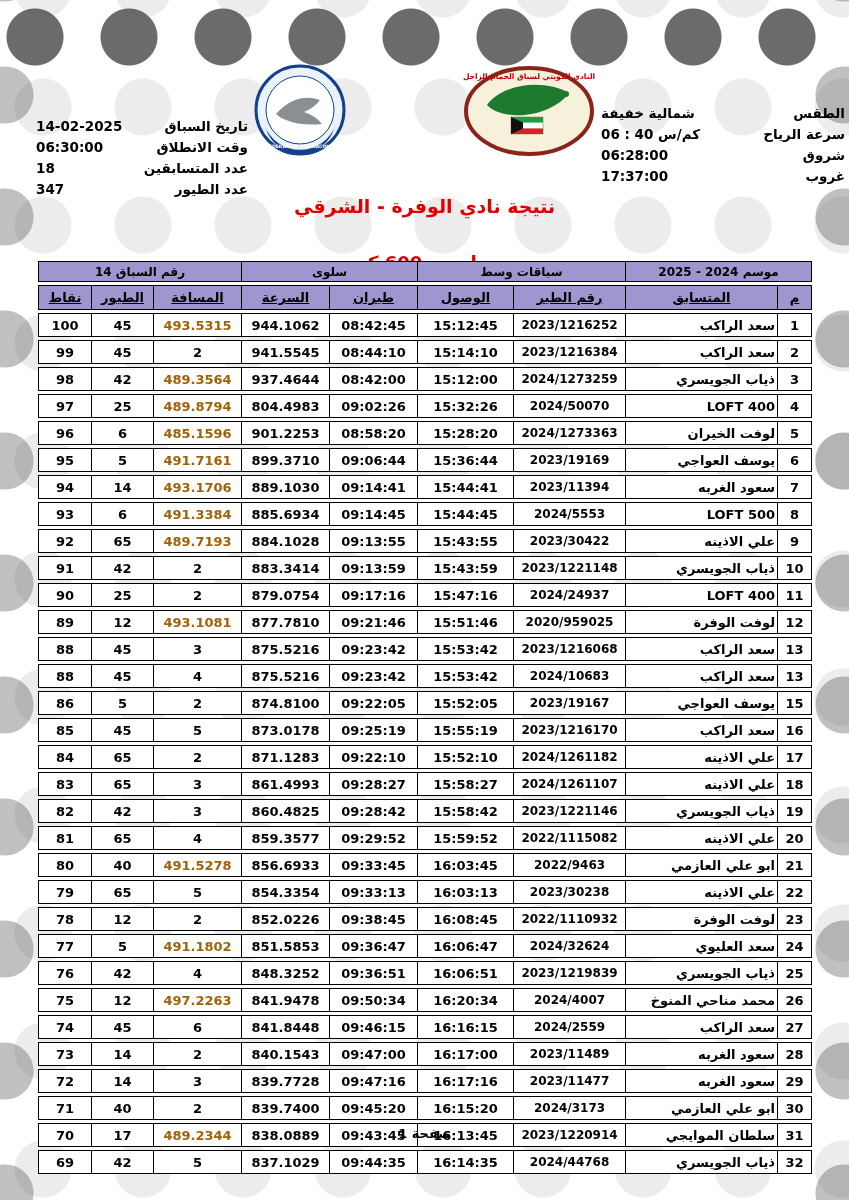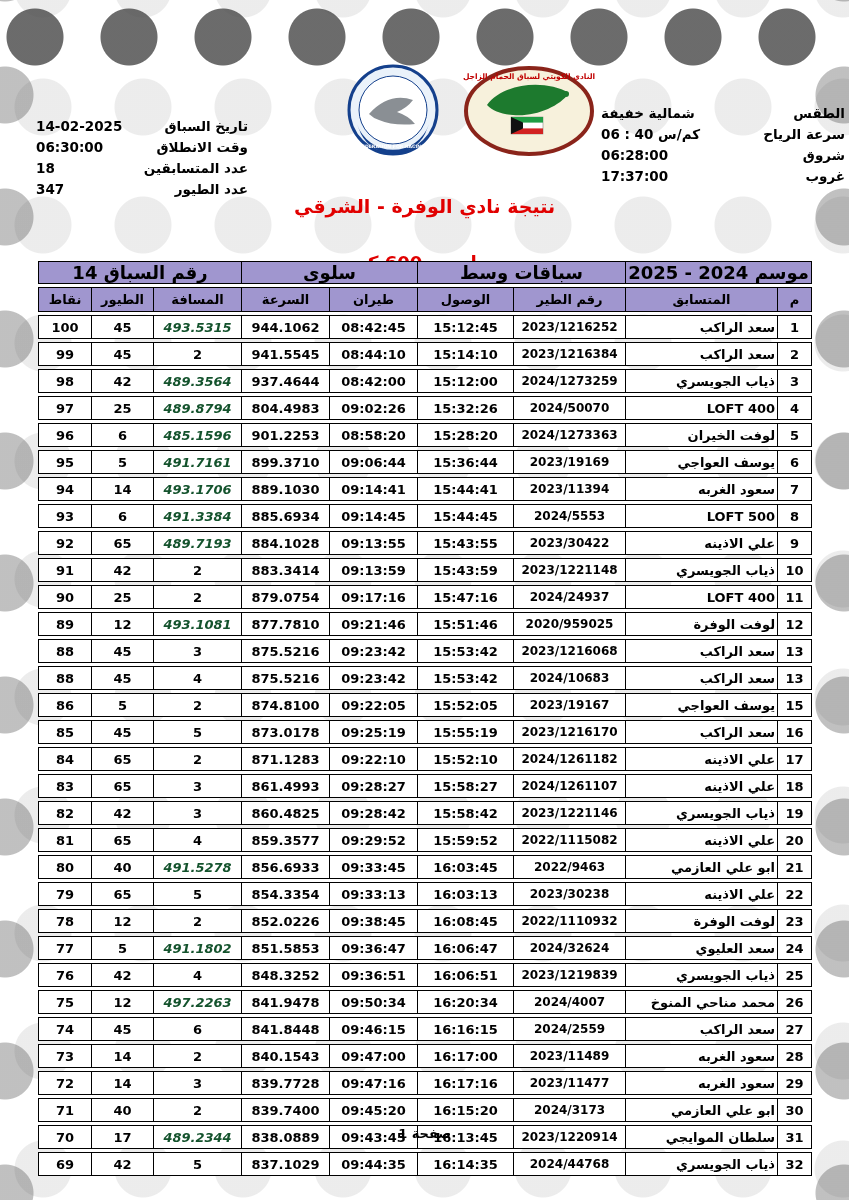--- a/index.html
+++ b/index.html
@@ -25,41 +25,41 @@
   .meta { position:absolute; font-size:13.5px; font-weight:bold; color:#000; direction:rtl; }
   .meta-left  { left:36px;  top:116px; width:212px; }
   .meta-right { right:4px;  top:103px; width:244px; }
   .meta-row { display:flex; justify-content:space-between; align-items:baseline; line-height:21px; }
   .m-label { white-space:nowrap; }
   .m-value { direction:ltr; white-space:nowrap; }
   .meta-right .m-value { padding-right:4px; }
 
   
   .center-head { position:absolute; left:254px; top:58px; width:341px; text-align:center; }
-  .logos { display:flex; justify-content:flex-start; align-items:center; gap:24px; height:104px; }
+  .logos { display:flex; justify-content:space-between; align-items:center; gap:24px; height:104px; }
   .title-line  { color:#e10000; font-weight:bold; font-size:19px; line-height:26px; direction:rtl; white-space:nowrap;margin-top:31px; }
   .title-line.small { font-size:18px; }
 
   
   table.results {
     position:absolute; left:38px; top:258px; width:774px;
     direction:rtl; table-layout:fixed;
     border-collapse:separate; border-spacing:0 3px;
     font-weight:bold; color:#000;
   }
   .results td, .results th {
     border-top:1px solid #000; border-bottom:1px solid #000; border-right:1px solid #000;
     padding:0 2px; text-align:center; vertical-align:middle;
     background:#fff; font-size:13px; height:22px; overflow:hidden; white-space:nowrap;
   }
   .results tr > *:last-child { border-left:1px solid #000; }
-  tr.band td { background:#a096cf; font-size:18px; height:19px; }
-  tr.cols th { background:#a096cf; font-size:13px; height:23px; }
+  tr.band td { background:#a096cf; font-size:12px; height:19px; }
+  tr.cols th { background:#a096cf; font-size:13px; height:23px;text-decoration:underline; }
   td.c-ring { font-size:12px; }
-  td.c-dist.full { color:#14532d;font-style:italic; }
+  td.c-dist.full { color:#a16207; }
   td.c-name { font-size:13px;text-align:right; }
 
   
   .footer { position:absolute; left:0; top:1126px; width:100%; text-align:center;
             font-size:13px; font-weight:bold; color:#000; direction:rtl; }
 </style>
 </head>
 <body>
 
 <div class="page">

